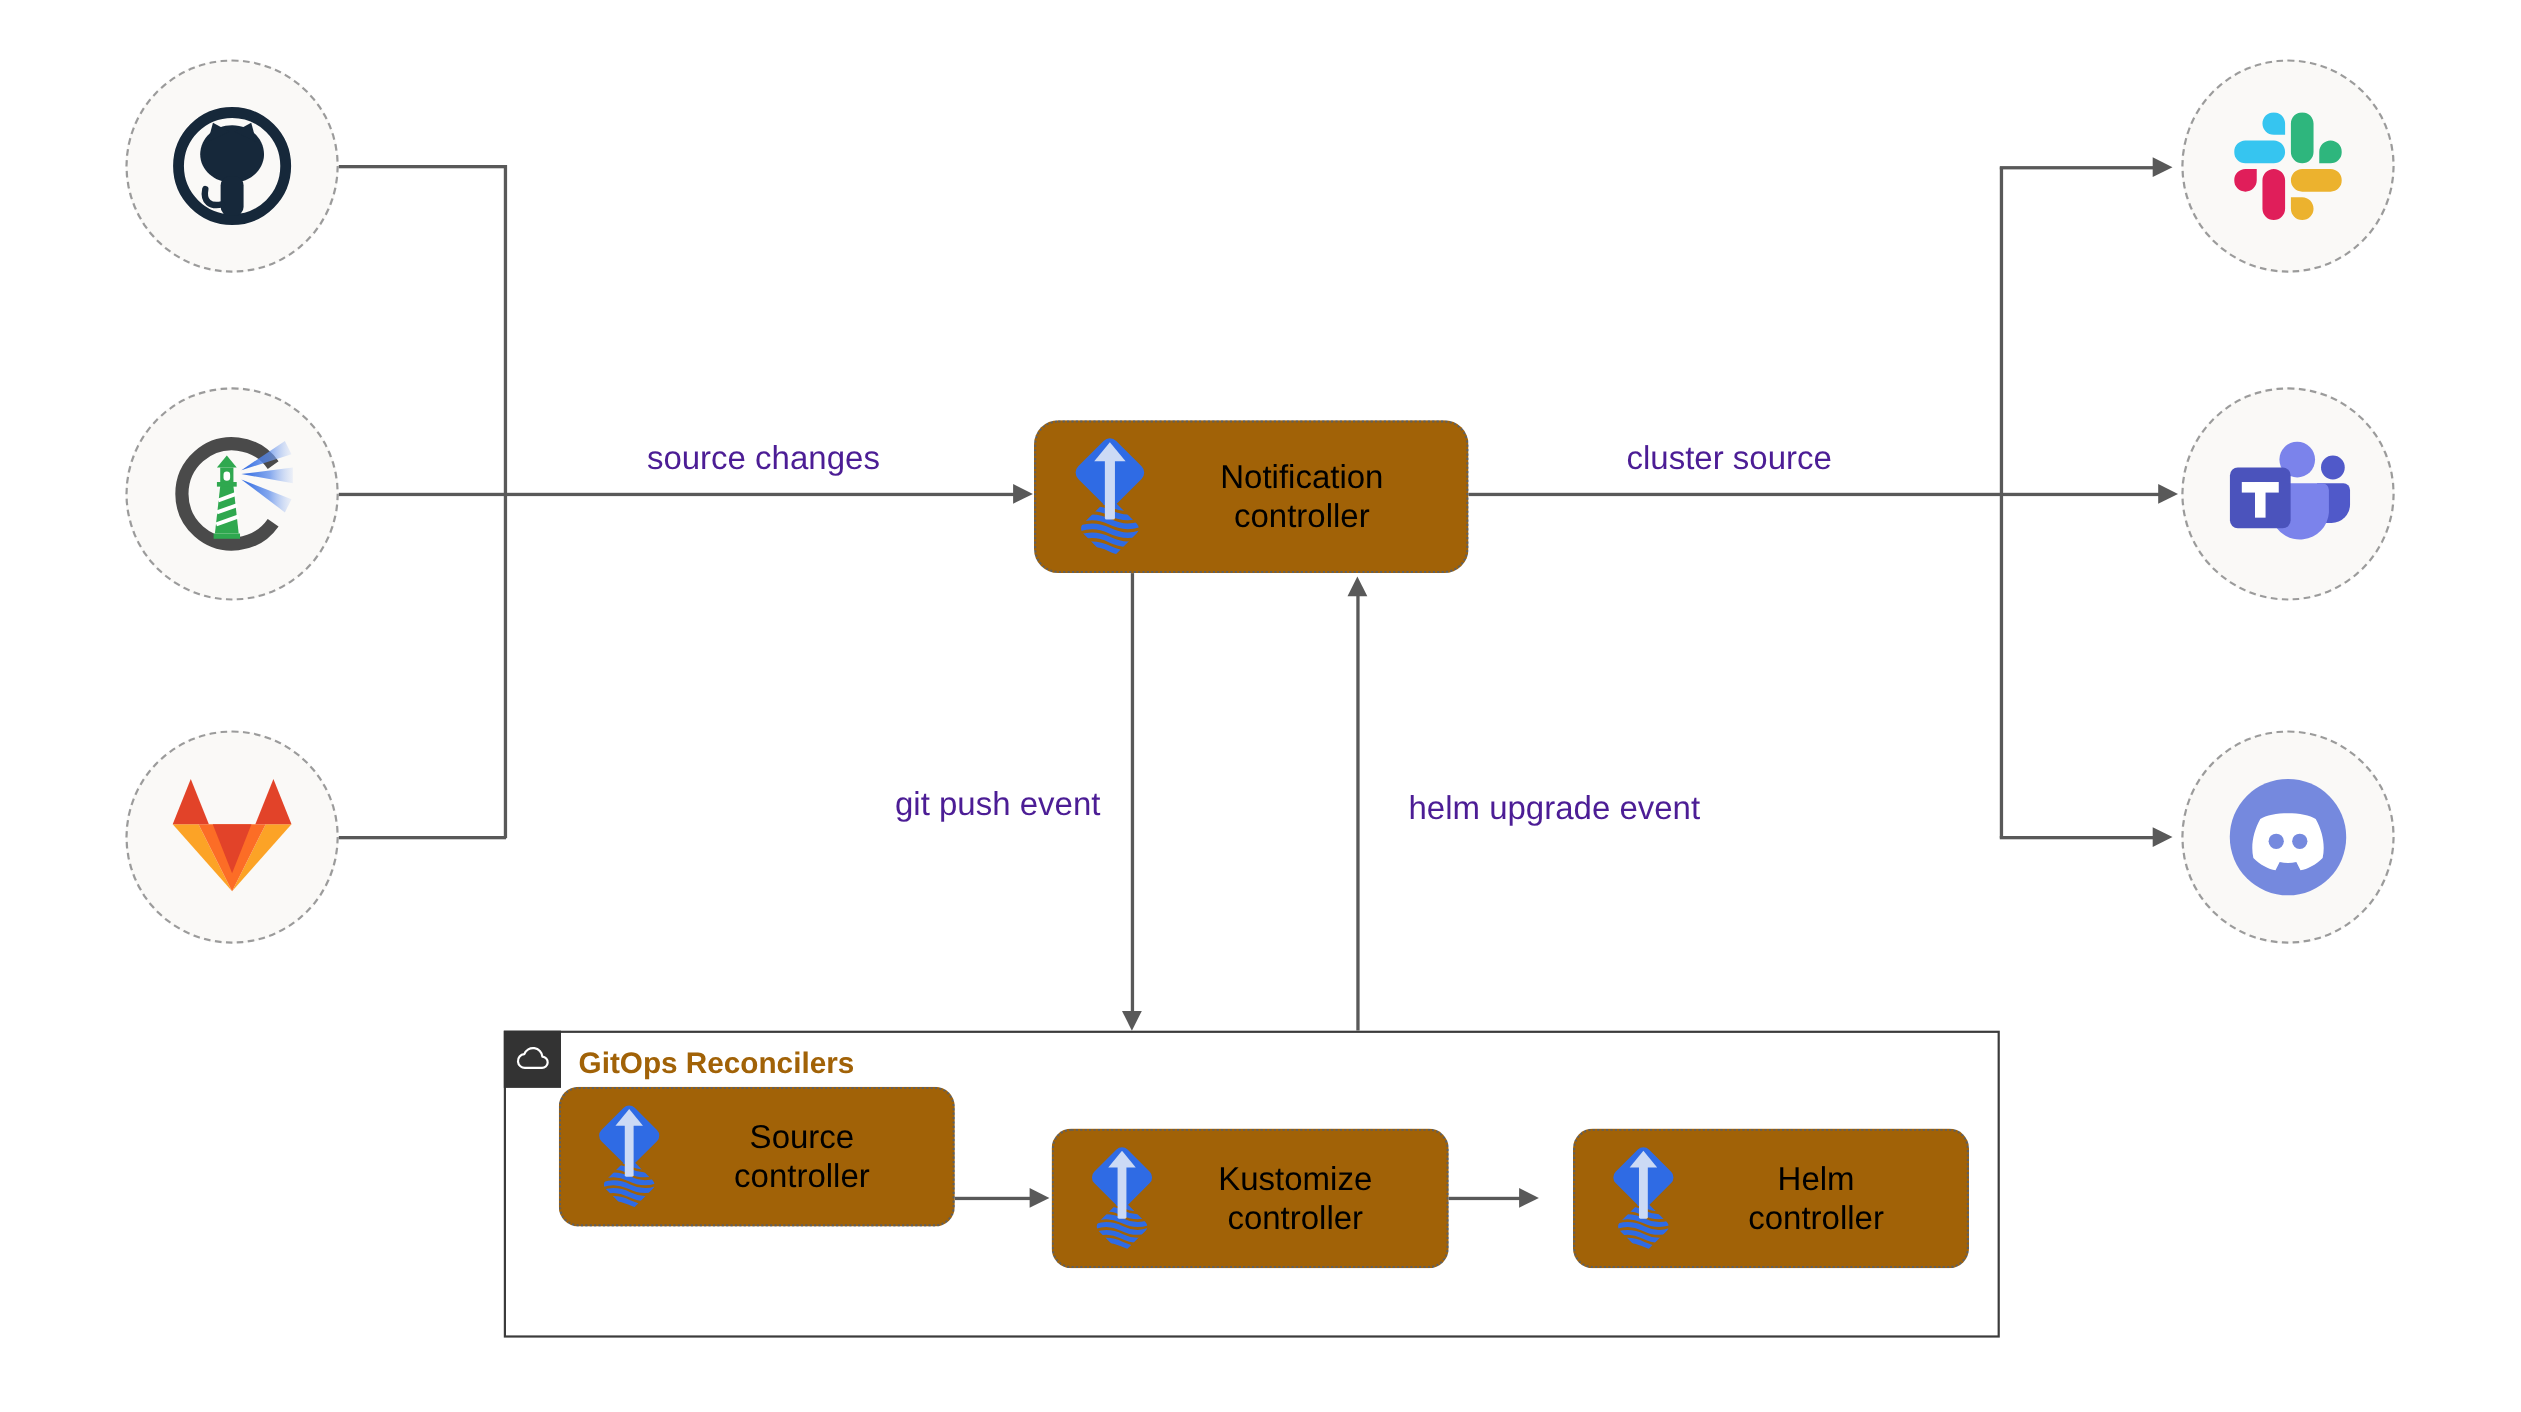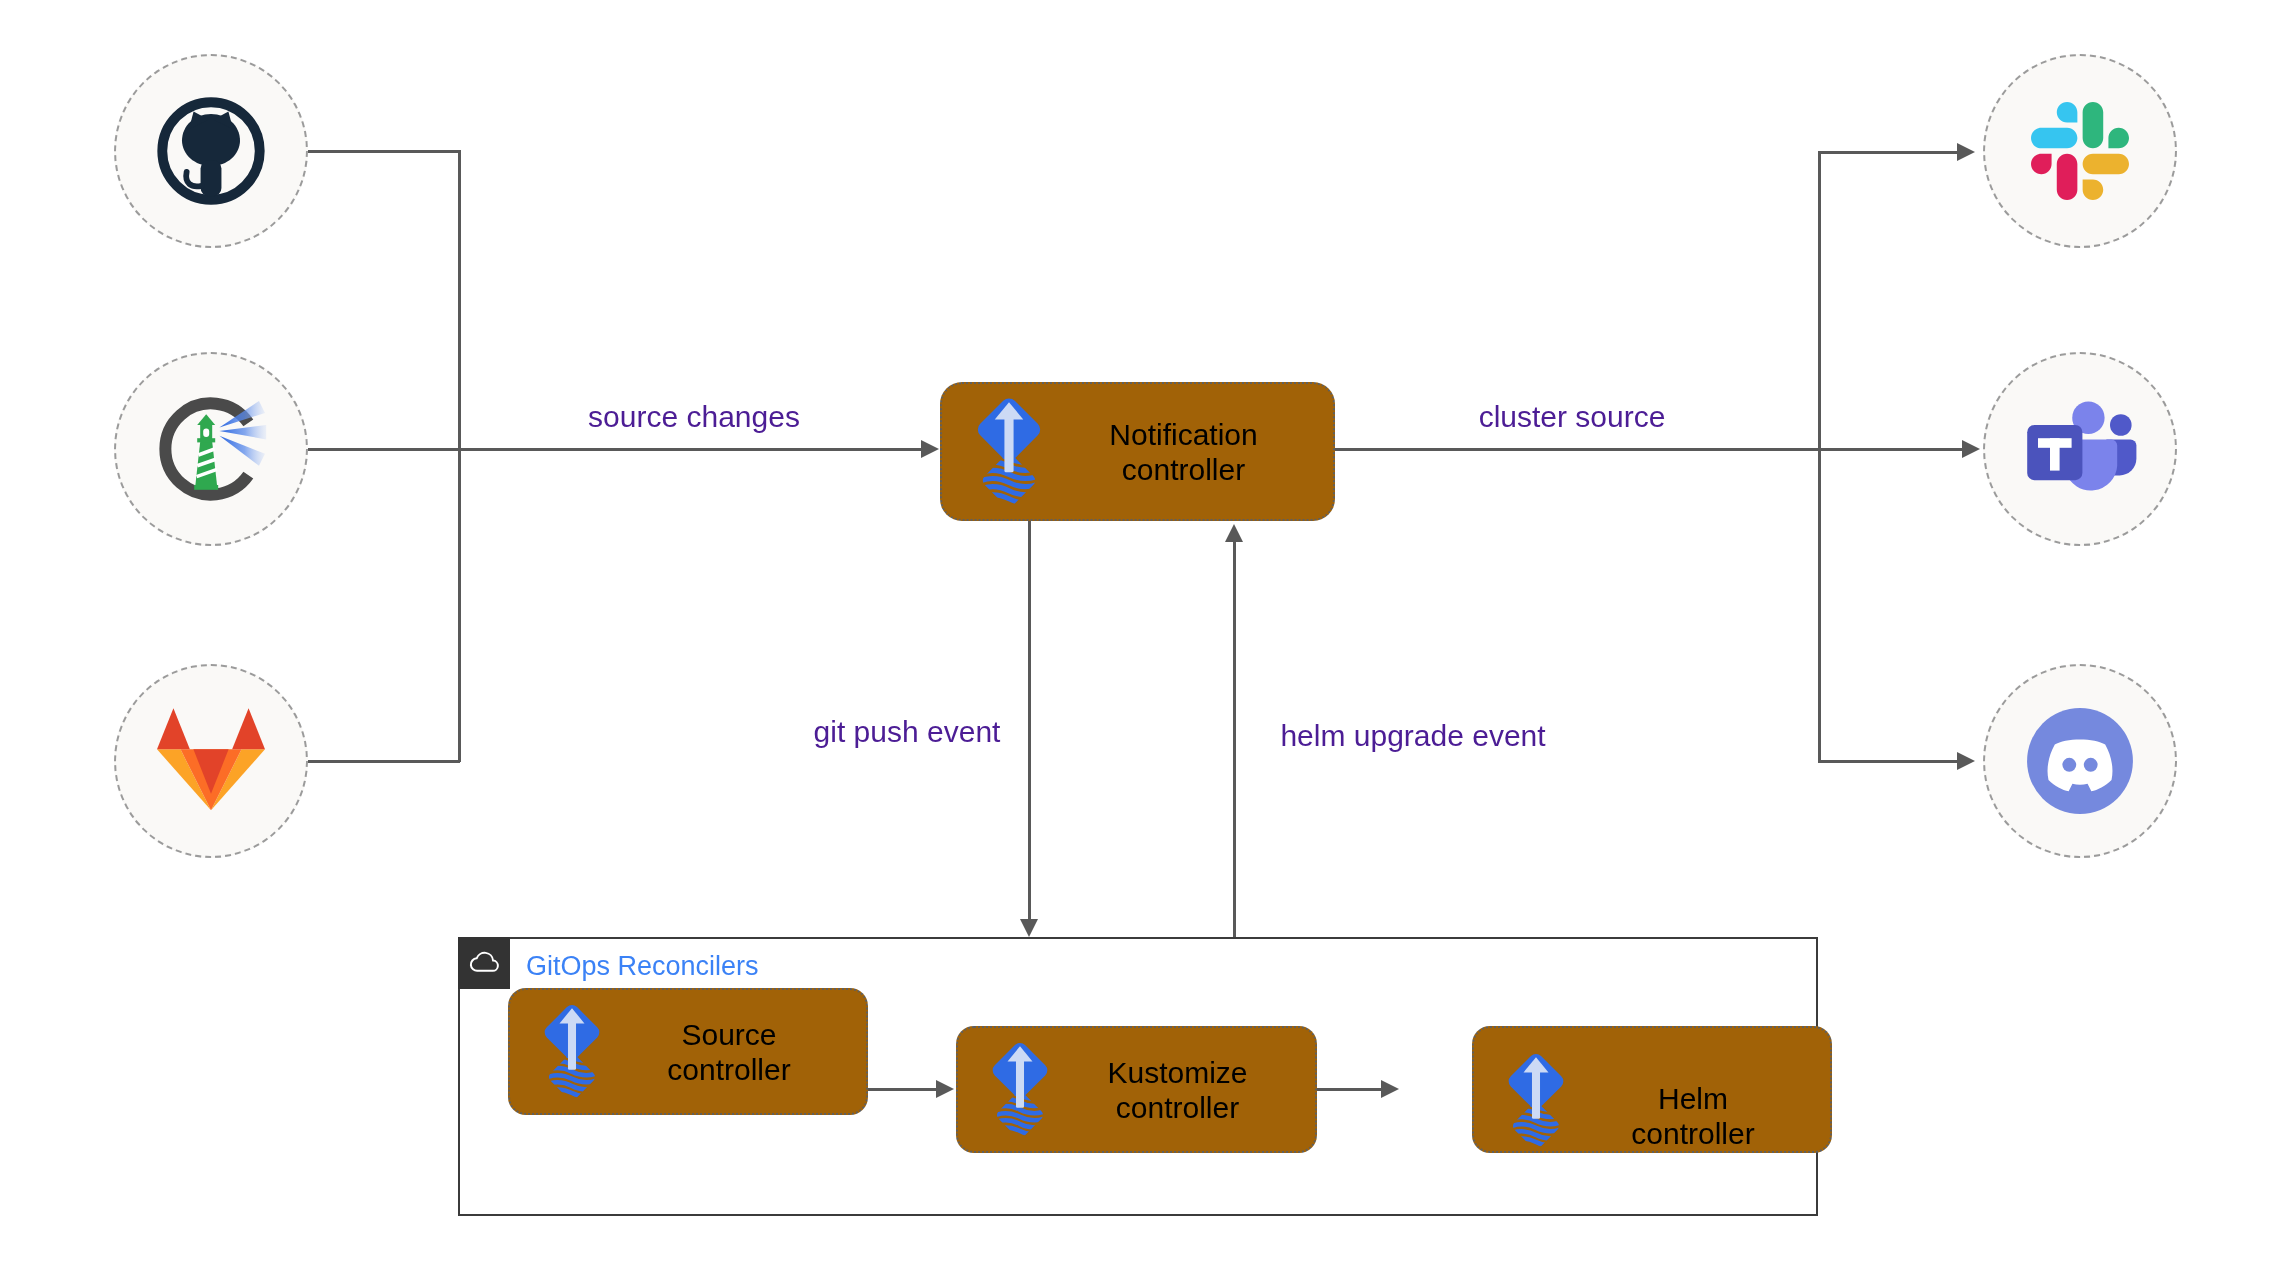--- a/index.html
+++ b/index.html
@@ -25,21 +25,21 @@
   }
   
   .container-box{
     position:absolute;background:#ffffff;border:2px solid #3b3b3b;box-sizing:border-box;
   }
   .container-badge{
     position:absolute;left:-2px;top:-2px;width:52px;height:52px;background:#333333;
     display:flex;align-items:center;justify-content:center;
   }
   .container-title{
-    position:absolute;left:66px;top:11px;font-size:27px;line-height:32px;color:#3b82f6;
+    position:absolute;left:66px;top:11px;font-size:27px;line-height:32px;color:#a16207;font-weight:bold;
   }
   
   .h-line,.v-line{position:absolute;background:#595959;}
   .h-line{height:2.5px;}
   .v-line{width:2.5px;}
   .ah{position:absolute;width:0;height:0;}
   .ah-r{border-top:9px solid transparent;border-bottom:9px solid transparent;border-left:18px solid #595959;}
   .ah-d{border-left:9px solid transparent;border-right:9px solid transparent;border-top:18px solid #595959;}
   .ah-u{border-left:9px solid transparent;border-right:9px solid transparent;border-bottom:18px solid #595959;}
   
@@ -229,21 +229,21 @@
     <div class="ctrl-label">Source
 controller</div>
   </div>
   <div class="ctrl-box" style="left:956px;top:1026px;width:361px;height:127px;">
     <svg width="72" height="100">
         <use href="#flux-icon"></use>
       </svg>
     <div class="ctrl-label">Kustomize
 controller</div>
   </div>
-  <div class="ctrl-box" style="left:1472px;top:1026px;width:360px;height:127px;align-items:flex-end;">
+  <div class="ctrl-box" style="left:1430px;top:1026px;width:360px;height:127px;">
     <svg width="72" height="100">
         <use href="#flux-icon"></use>
       </svg>
     <div class="ctrl-label">Helm
 controller</div>
   </div>
 
   <div class="h-line" style="left:868px;top:1088px;width:70px;"></div>
   <div class="ah ah-r" style="left:936px;top:1080px;"></div>
   <div class="h-line" style="left:1317px;top:1088px;width:66px;"></div>

